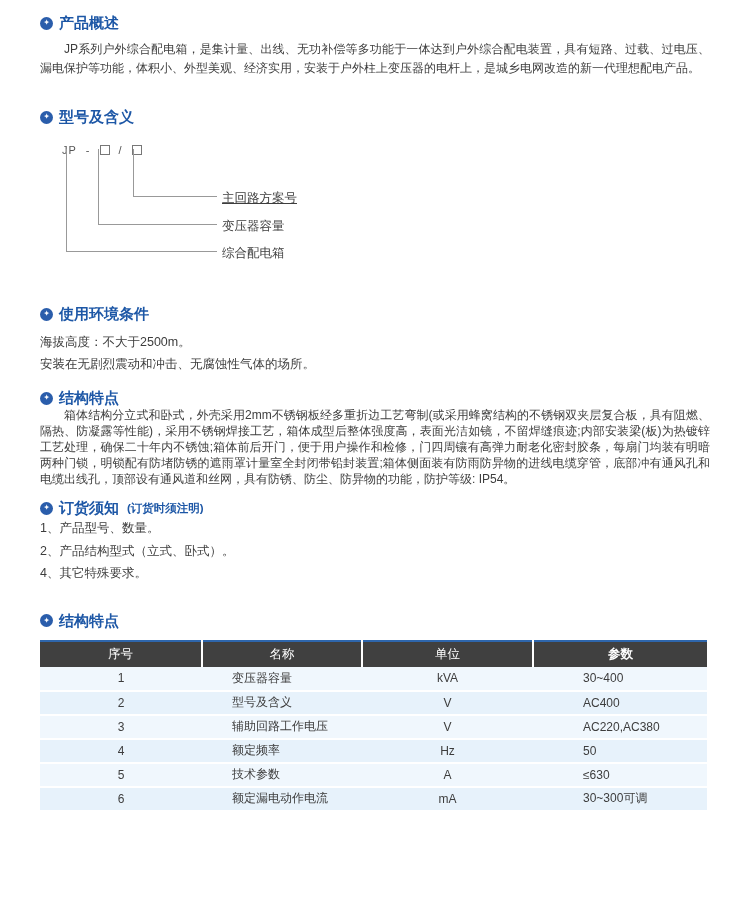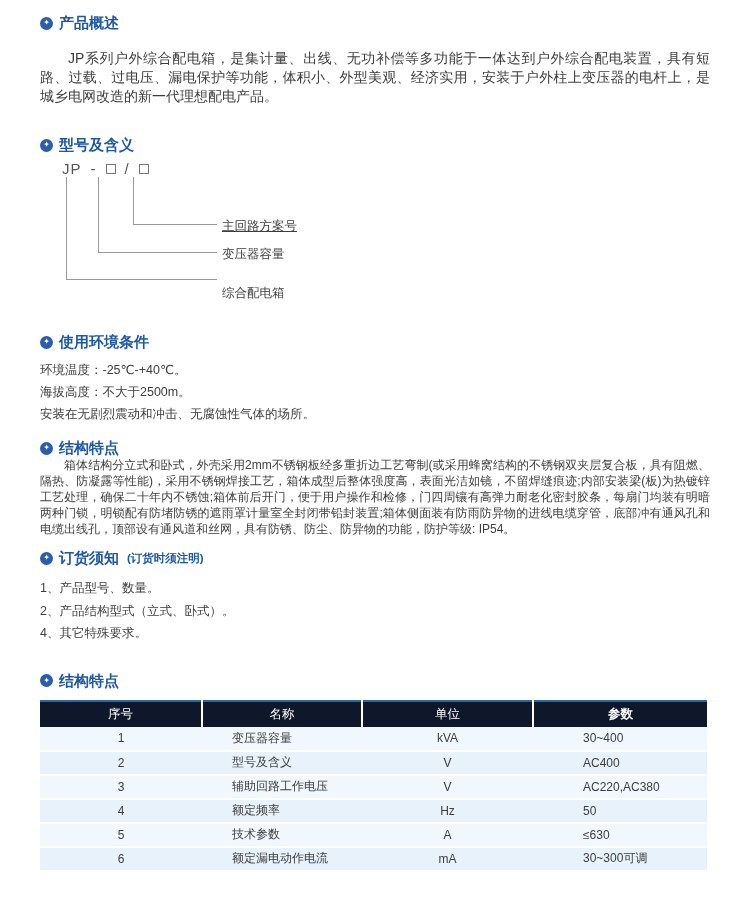--- a/index.html
+++ b/index.html
@@ -35,37 +35,37 @@
     line-height: 1;
     flex: 0 0 auto;
   }
   .sec-subtitle {
     font-size: 11.5px;
     font-weight: bold;
     color: #1d57a6;
     margin-left: 2px;
   }
   .body-par {
-    margin-top: 17px;
-    font-size: 14px;
+    margin-top: 8px;
+    font-size: 12px;
     line-height: 19px;
     text-align: justify;
     text-indent: 2em;
     color: #3d3d3d;
   }
   
   .model-diagram {
     position: relative;
     height: 136px;
     margin-top: 6px;
   }
   .model-code {
     position: absolute;
-    left: 22px; top: 0;
-    font-size: 15px;
+    left: 22px; top: 12px;
+    font-size: 11px;
     color: #555555;
     letter-spacing: 1px;
     display: flex;
     align-items: center;
     gap: 9px;
   }
   .model-box {
     display: inline-block;
     width: 10px; height: 10px;
     border: 1px solid #777777;
@@ -88,42 +88,42 @@
   .env-line { font-size: 12.5px; line-height: 22px; color: #3d3d3d; }
   
   .struct-par {
     font-size: 12px;
     line-height: 16px;
     text-align: justify;
     text-indent: 2em;
     color: #3d3d3d;
   }
   
-  .order-list { margin-top: 10px; list-style: none; }
+  .order-list { list-style: none; }
   .order-item { font-size: 12.5px; line-height: 22.5px; color: #3d3d3d; }
   
   .mt-lg { margin-top: 30px; }
   .mt-xl { margin-top: 37px; }
   .mt-md { margin-top: 14px; }
   .mt-sm { margin-top: 12px; }
   .mt-xxl { margin-top: 27px; }
   
   .param-table {
     margin-top: 10px;
     width: 667px;
     border-collapse: collapse;
     table-layout: fixed;
     font-size: 12px;
   }
   .param-table col.c1 { width: 162px; }
   .param-table col.c2 { width: 160px; }
   .param-table col.c3 { width: 171px; }
   .param-table col.c4 { width: 174px; }
   .param-table th {
-    background: #0f172a;
+    background: #404040;
     color: #ffffff;
     font-weight: normal;
     font-size: 12.5px;
     height: 26px;
     border-top: 2px solid #2e66ac;
     border-left: 2px solid #ffffff;
     border-right: 2px solid #ffffff;
     text-align: center;
   }
   .param-table th:first-child { border-left: none; }
@@ -160,29 +160,28 @@
       <span>-</span>
       <span class="model-box"></span>
       <span>/</span>
       <span class="model-box"></span>
     </div>
     <div class="connector" style="left:26px; top:17px; width:151px; height:103px;"></div>
     <div class="connector" style="left:58px; top:17px; width:119px; height:76px;"></div>
     <div class="connector" style="left:93px; top:17px; width:84px; height:48px;"></div>
     <div class="model-label" style="top:58px;text-decoration:underline;">主回路方案号</div>
     <div class="model-label" style="top:86px;">变压器容量</div>
-    <div class="model-label" style="top:125px;">综合配电箱</div>
+    <div class="model-label" style="top:113px;">综合配电箱</div>
   </div>
 
   <div class="sec-heading mt-xl">
     <span class="sec-icon">✦</span>
     <span>使用环境条件</span>
   </div>
   <div class="env-lines">
-    <div class="env-line">环境温度：-25℃-+40℃。</div>
     <div class="env-line">海拔高度：不大于2500m。</div>
     <div class="env-line">安装在无剧烈震动和冲击、无腐蚀性气体的场所。</div>
   </div>
 
   <div class="sec-heading mt-md">
     <span class="sec-icon">✦</span>
     <span>结构特点</span>
   </div>
   <p class="struct-par">箱体结构分立式和卧式，外壳采用2mm不锈钢板经多重折边工艺弯制(或采用蜂窝结构的不锈钢双夹层复合板，具有阻燃、隔热、防凝露等性能)，采用不锈钢焊接工艺，箱体成型后整体强度高，表面光洁如镜，不留焊缝痕迹;内部安装梁(板)为热镀锌工艺处理，确保二十年内不锈蚀;箱体前后开门，便于用户操作和检修，门四周镶有高弹力耐老化密封胶条，每扇门均装有明暗两种门锁，明锁配有防堵防锈的遮雨罩计量室全封闭带铅封装置;箱体侧面装有防雨防异物的进线电缆穿管，底部冲有通风孔和电缆出线孔，顶部设有通风道和丝网，具有防锈、防尘、防异物的功能，防护等级: IP54。</p>
 

